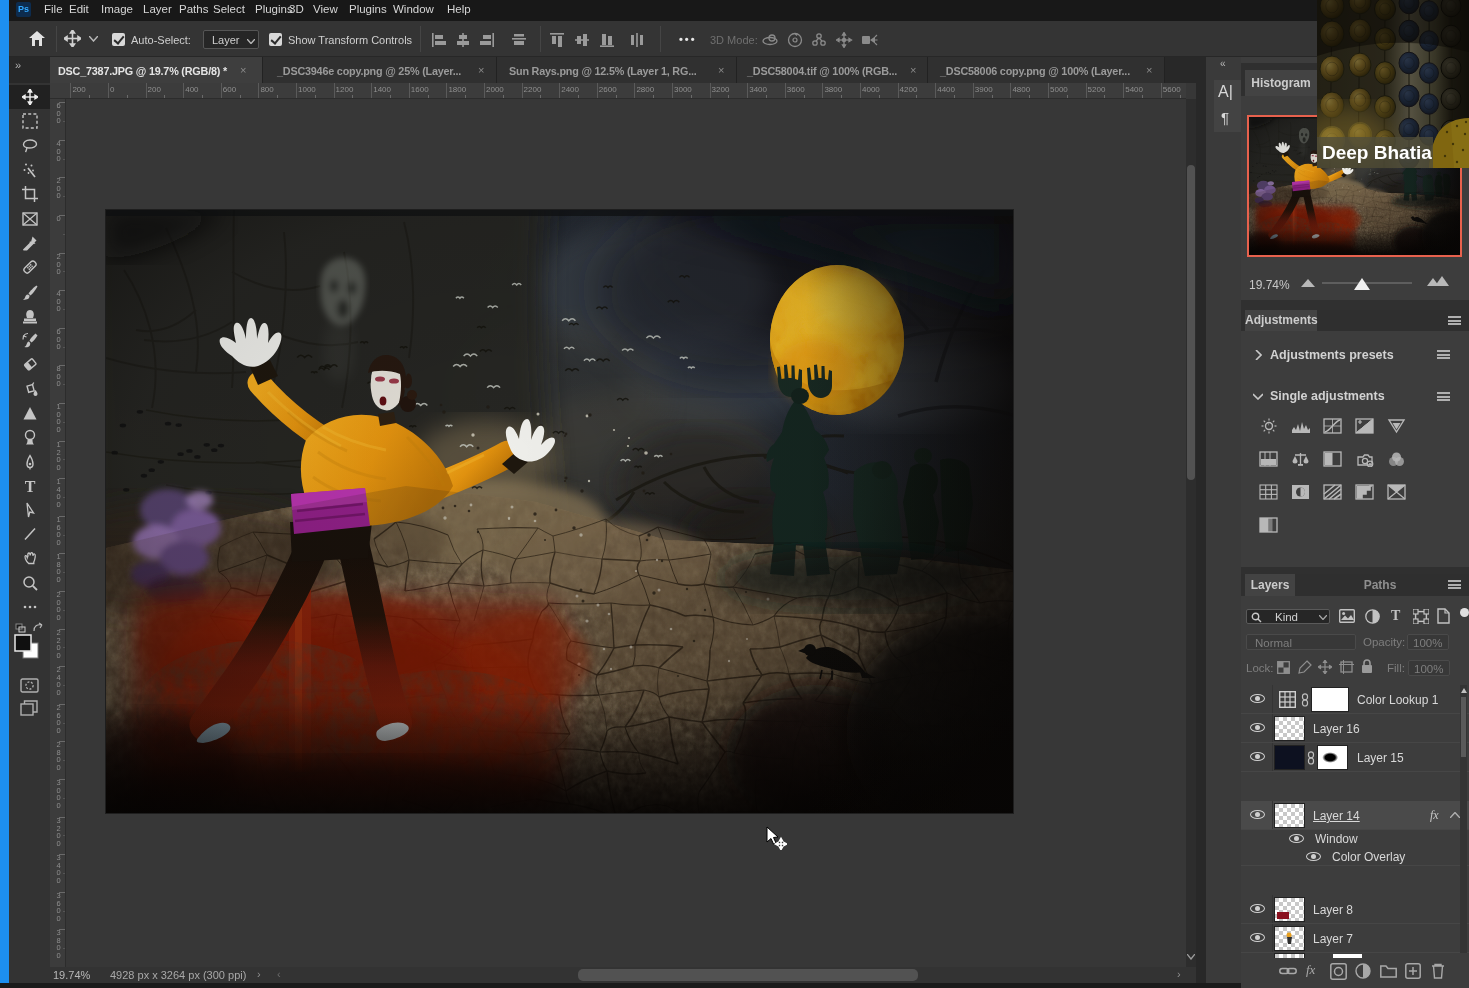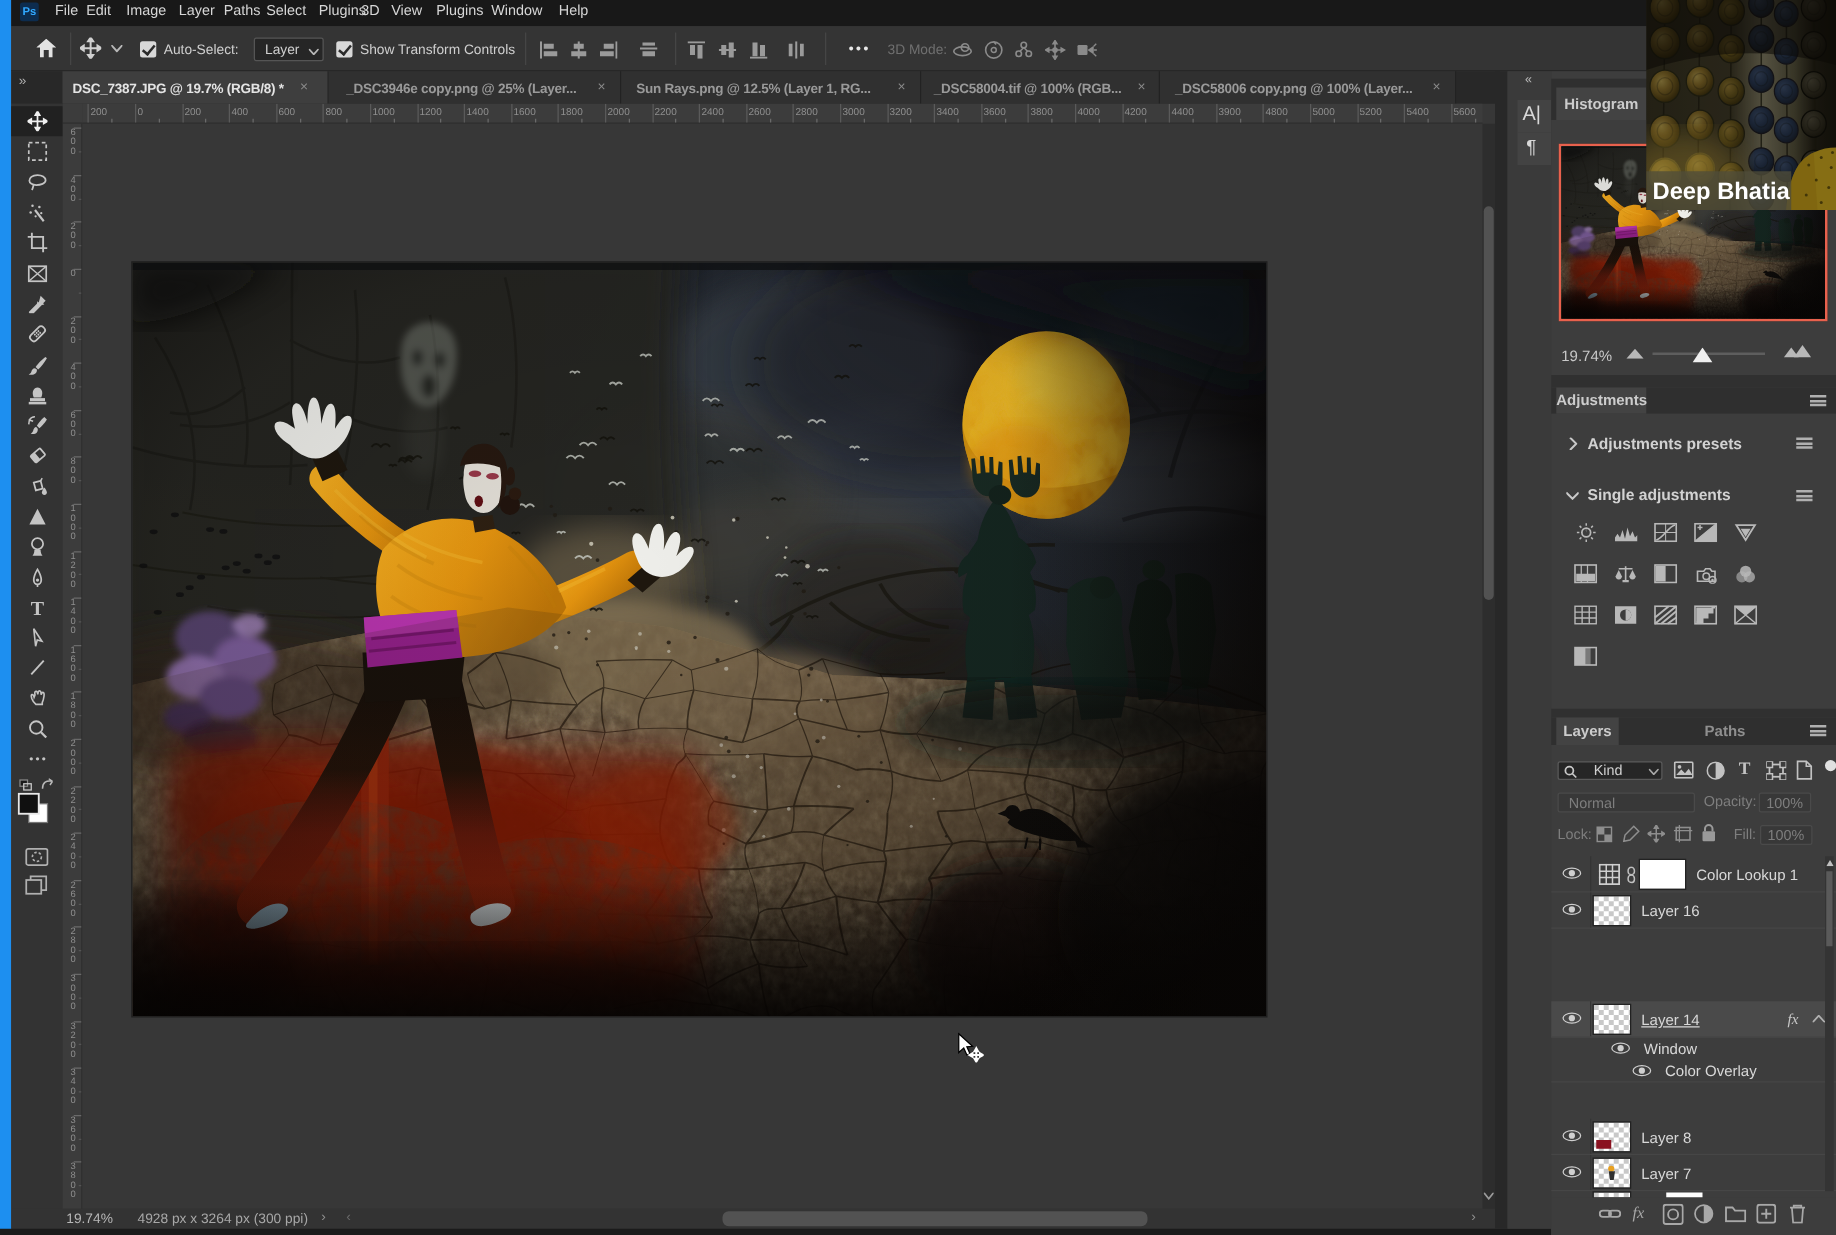--- a/index.html
+++ b/index.html
@@ -846,20 +846,30 @@
     <div style="position:absolute;left:71px;top:3px;width:36px;height:23px;background:#fff;outline:1px solid #222"></div>
     <span class="lname" style="left:116px">Color Lookup 1</span>
   </div>
 
   <div class="lrow main" style="top:657px">
     <div class="eye" style="left:9px;top:9px"></div>
     <div class="lthumb checker"></div>
     <span class="lname" style="left:72px">Layer 16</span>
   </div>
 
+  <div class="lrow main" style="top:686px">
+    <div class="eye" style="left:9px;top:9px"></div>
+    <div class="lthumb" style="background:#0d1120"></div>
+    <svg style="position:absolute;left:66px;top:8px" width="8" height="14" viewBox="0 0 8 14">
+          <rect x="1.5" y="0.8" width="5" height="6" rx="2.5" stroke="#c0c0c0" stroke-width="1.2" fill="none"></rect>
+          <rect x="1.5" y="7" width="5" height="6" rx="2.5" stroke="#c0c0c0" stroke-width="1.2" fill="none"></rect>
+        </svg>
+    <div style="position:absolute;left:77px;top:3px;width:29px;height:23px;background:radial-gradient(ellipse 9px 6px at 42% 50%, #000 55%, #fff 88%);outline:1px solid #222"></div>
+    <span class="lname" style="left:116px">Layer 15</span>
+  </div>
 
 
   <div class="lrow main" style="top:744px;background:#4a4a4a">
     <div class="eye" style="left:9px;top:9px"></div>
     <div class="lthumb checker"></div>
     <span class="lname" style="left:72px;text-decoration:underline">Layer 14</span>
     <span style="position:absolute;left:189px;top:7px;color:#c8c8c8;font-size:12px;font-style:italic;font-family:'Liberation Serif',serif">fx</span>
     <svg style="position:absolute;left:209px;top:11px" width="10" height="6" viewBox="0 0 10 6">
           <path d="M0 6 L5 0.5 L10 6" stroke="#b0b0b0" stroke-width="1.4" fill="none"></path>
         </svg>

